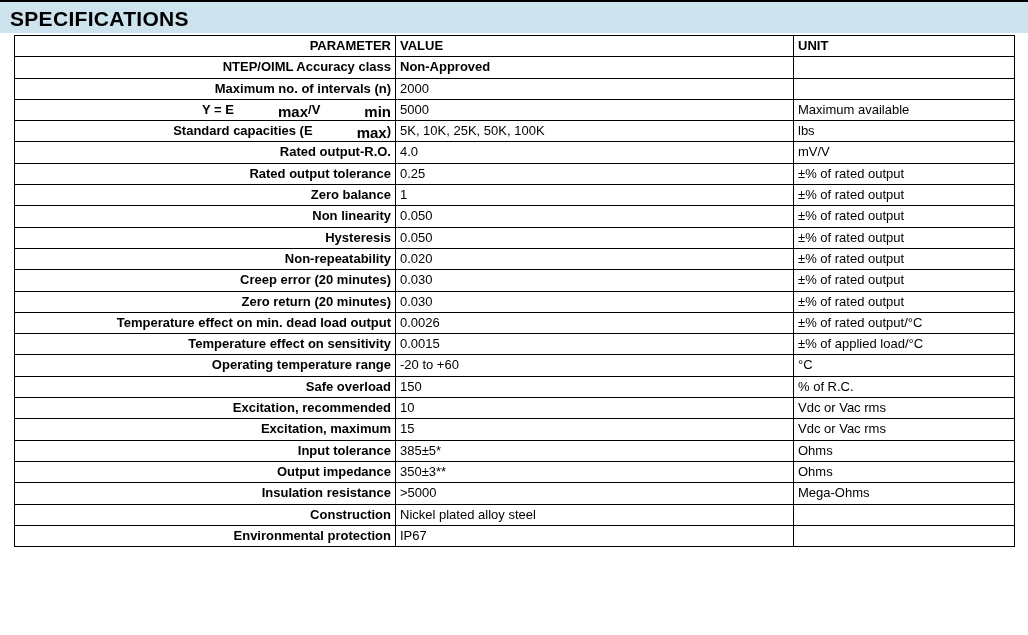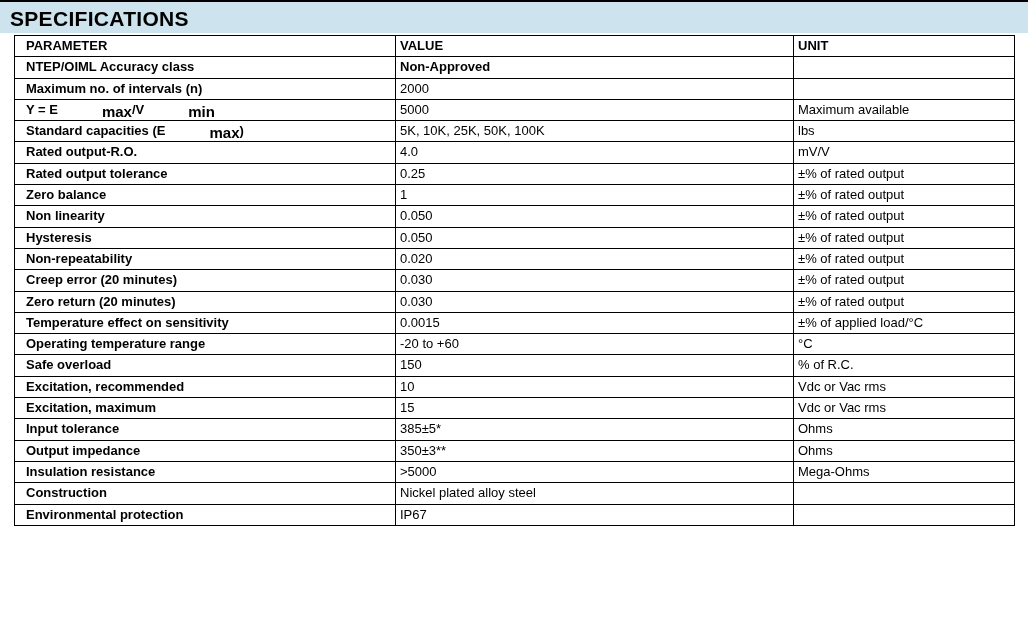--- a/index.html
+++ b/index.html
@@ -56,21 +56,21 @@
     height: 20.3px;
     padding: 0 4px;
     line-height: 1.1;
     white-space: nowrap;
     overflow: hidden;
   }
   .spec-table th {
     font-weight: bold;
   }
   .spec-table .param, .spec-table th.param {
-    text-align: left;
+    text-align: right;
     padding-left: 11px;
     font-weight: bold;
   }
   .spec-table .value, .spec-table .unit {
     text-align: left;
     font-weight: normal;
   }
   .spec-table th.value, .spec-table th.unit {
     font-weight: bold;
   }
@@ -157,20 +157,25 @@
         <td class="param">Creep error (20 minutes)</td>
         <td class="value">0.030</td>
         <td class="unit">±% of rated output</td>
       </tr>
       <tr>
         <td class="param">Zero return (20 minutes)</td>
         <td class="value">0.030</td>
         <td class="unit">±% of rated output</td>
       </tr>
       <tr>
+        <td class="param">Temperature effect on min. dead load output</td>
+        <td class="value">0.0026</td>
+        <td class="unit">±% of rated output/°C</td>
+      </tr>
+      <tr>
         <td class="param">Temperature effect on sensitivity</td>
         <td class="value">0.0015</td>
         <td class="unit">±% of applied load/°C</td>
       </tr>
       <tr>
         <td class="param">Operating temperature range</td>
         <td class="value">-20 to +60</td>
         <td class="unit">°C</td>
       </tr>
       <tr>

